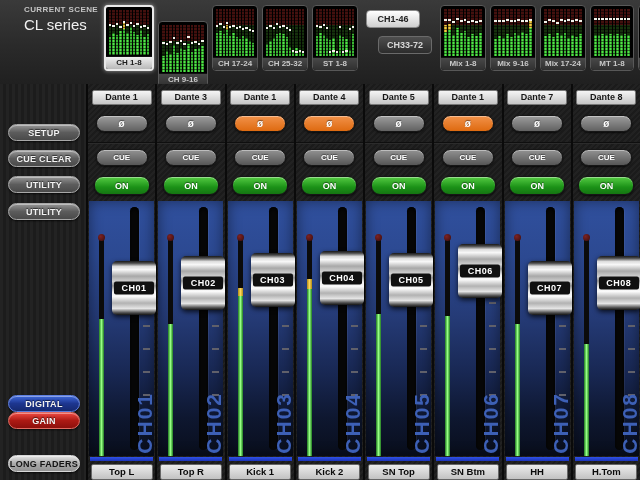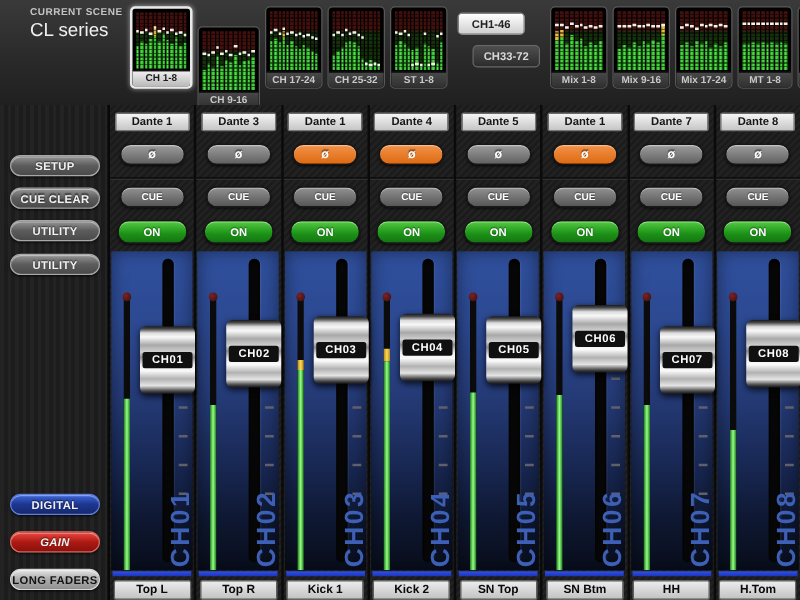--- a/index.html
+++ b/index.html
@@ -587,21 +587,21 @@
         </div>
     </div>
   </div>
 
   <div id="sidebar">
       <div class="side-btn" style="top: 40px;">SETUP</div>
       <div class="side-btn" style="top: 66px;">CUE CLEAR</div>
       <div class="side-btn" style="top: 92px;">UTILITY</div>
       <div class="side-btn" style="top: 119px;">UTILITY</div>
       <div class="side-btn blue" style="top: 311px;">DIGITAL</div>
-      <div class="side-btn red" style="top: 341px; font-style: italic;">GAIN</div>
+      <div class="side-btn red" style="top: 328px;">GAIN</div>
       <div class="side-btn light" style="top: 371px;">LONG FADERS</div>
     </div>
 
   <div id="strips">
       <div class="strip">
     <div class="port-label">Dante 1</div>
     <div class="pill phase-btn">ø</div>
     <div class="strip-divider"></div>
     <div class="pill cue-btn">CUE</div>
     <div class="pill on-btn">ON</div>

